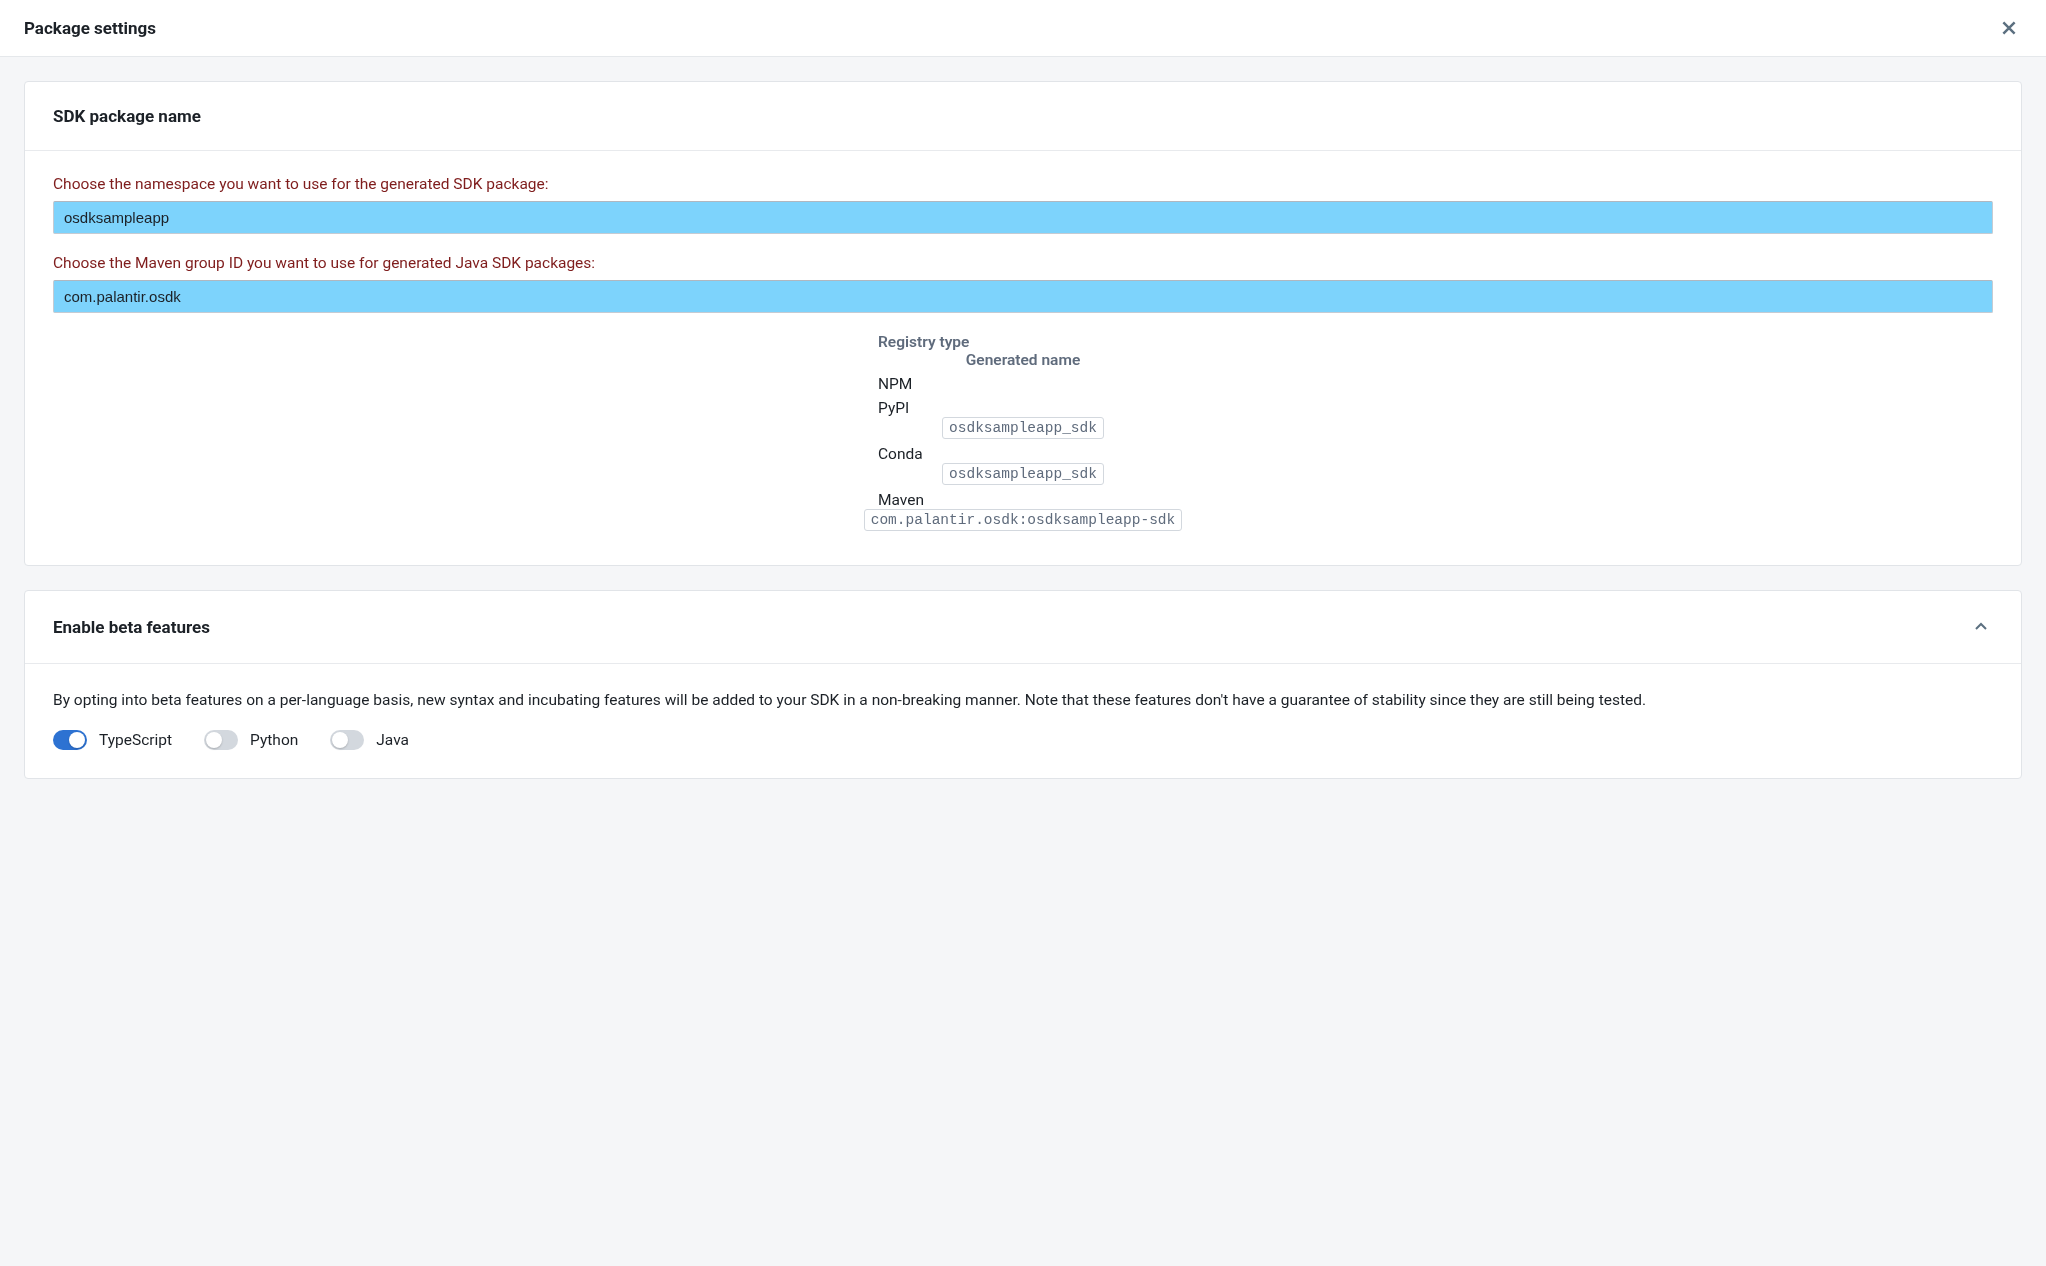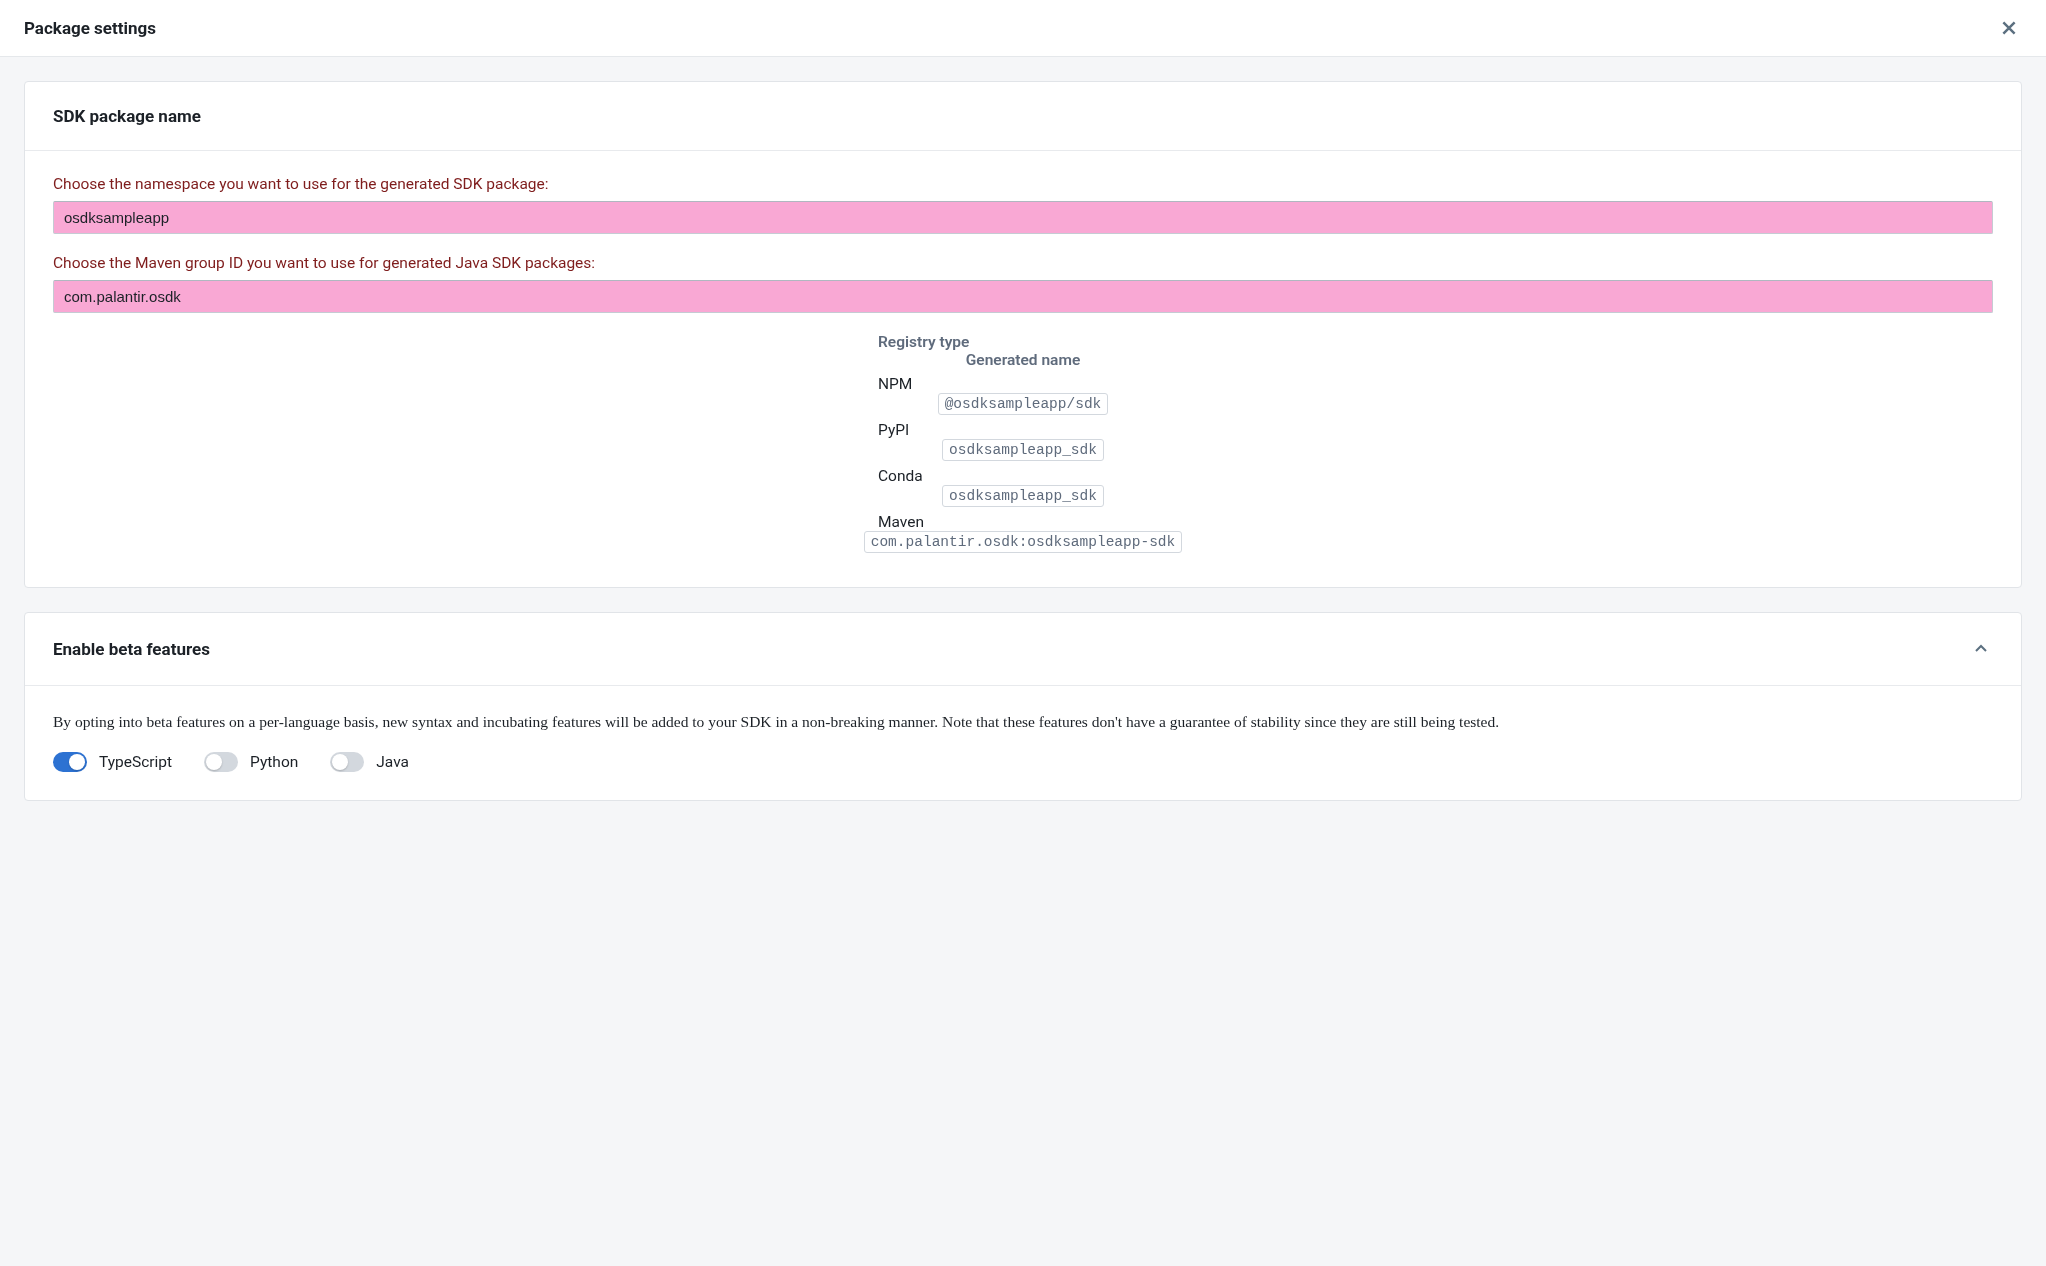--- a/index.html
+++ b/index.html
@@ -65,21 +65,21 @@
     display: block;
   }
   .text-input {
     width: 100%;
     padding: 7px 10px;
     border: 1px solid #c5cbd3;
     border-top-color: #b0b7c0;
     border-radius: 2px;
     font-size: 15px;
     color: #1c2127;
-    background: #f9a8d4;
+    background: #7dd3fc;
     margin-bottom: 20px;
   }
   .text-input:last-of-type { margin-bottom: 20px; }
   .table-row {
     display: flex;
     align-items: center;
     margin-bottom: 6px;
     flex-direction: column;
   }
   .col-registry {
@@ -116,21 +116,20 @@
     color: #5c7080;
     padding: 4px;
     display: flex;
   }
   .chevron-btn svg { width: 16px; height: 16px; }
   .beta-desc {
     font-size: 15.5px;
     color: #1c2127;
     line-height: 1.55;
     margin-bottom: 18px;
-    font-family: Liberation Serif, serif;
   }
   .toggle-row {
     display: flex;
     align-items: center;
     gap: 32px;
   }
   .toggle-item {
     display: flex;
     align-items: center;
     gap: 12px;
@@ -188,21 +187,20 @@
       <label class="field-label">Choose the Maven group ID you want to use for generated Java SDK packages:</label>
       <input class="text-input" type="text" value="com.palantir.osdk" style="">
 
       <div class="table-row table-header">
         <div class="col-registry">Registry type</div>
         <div class="col-generated">Generated name</div>
       </div>
 
       <div class="table-row">
         <div class="col-registry registry-name">NPM</div>
-        <div class="col-generated"><span class="code-chip">@osdksampleapp/sdk</span></div>
       </div>
       <div class="table-row">
         <div class="col-registry registry-name">PyPI</div>
         <div class="col-generated"><span class="code-chip">osdksampleapp_sdk</span></div>
       </div>
       <div class="table-row">
         <div class="col-registry registry-name">Conda</div>
         <div class="col-generated"><span class="code-chip">osdksampleapp_sdk</span></div>
       </div>
       <div class="table-row">

